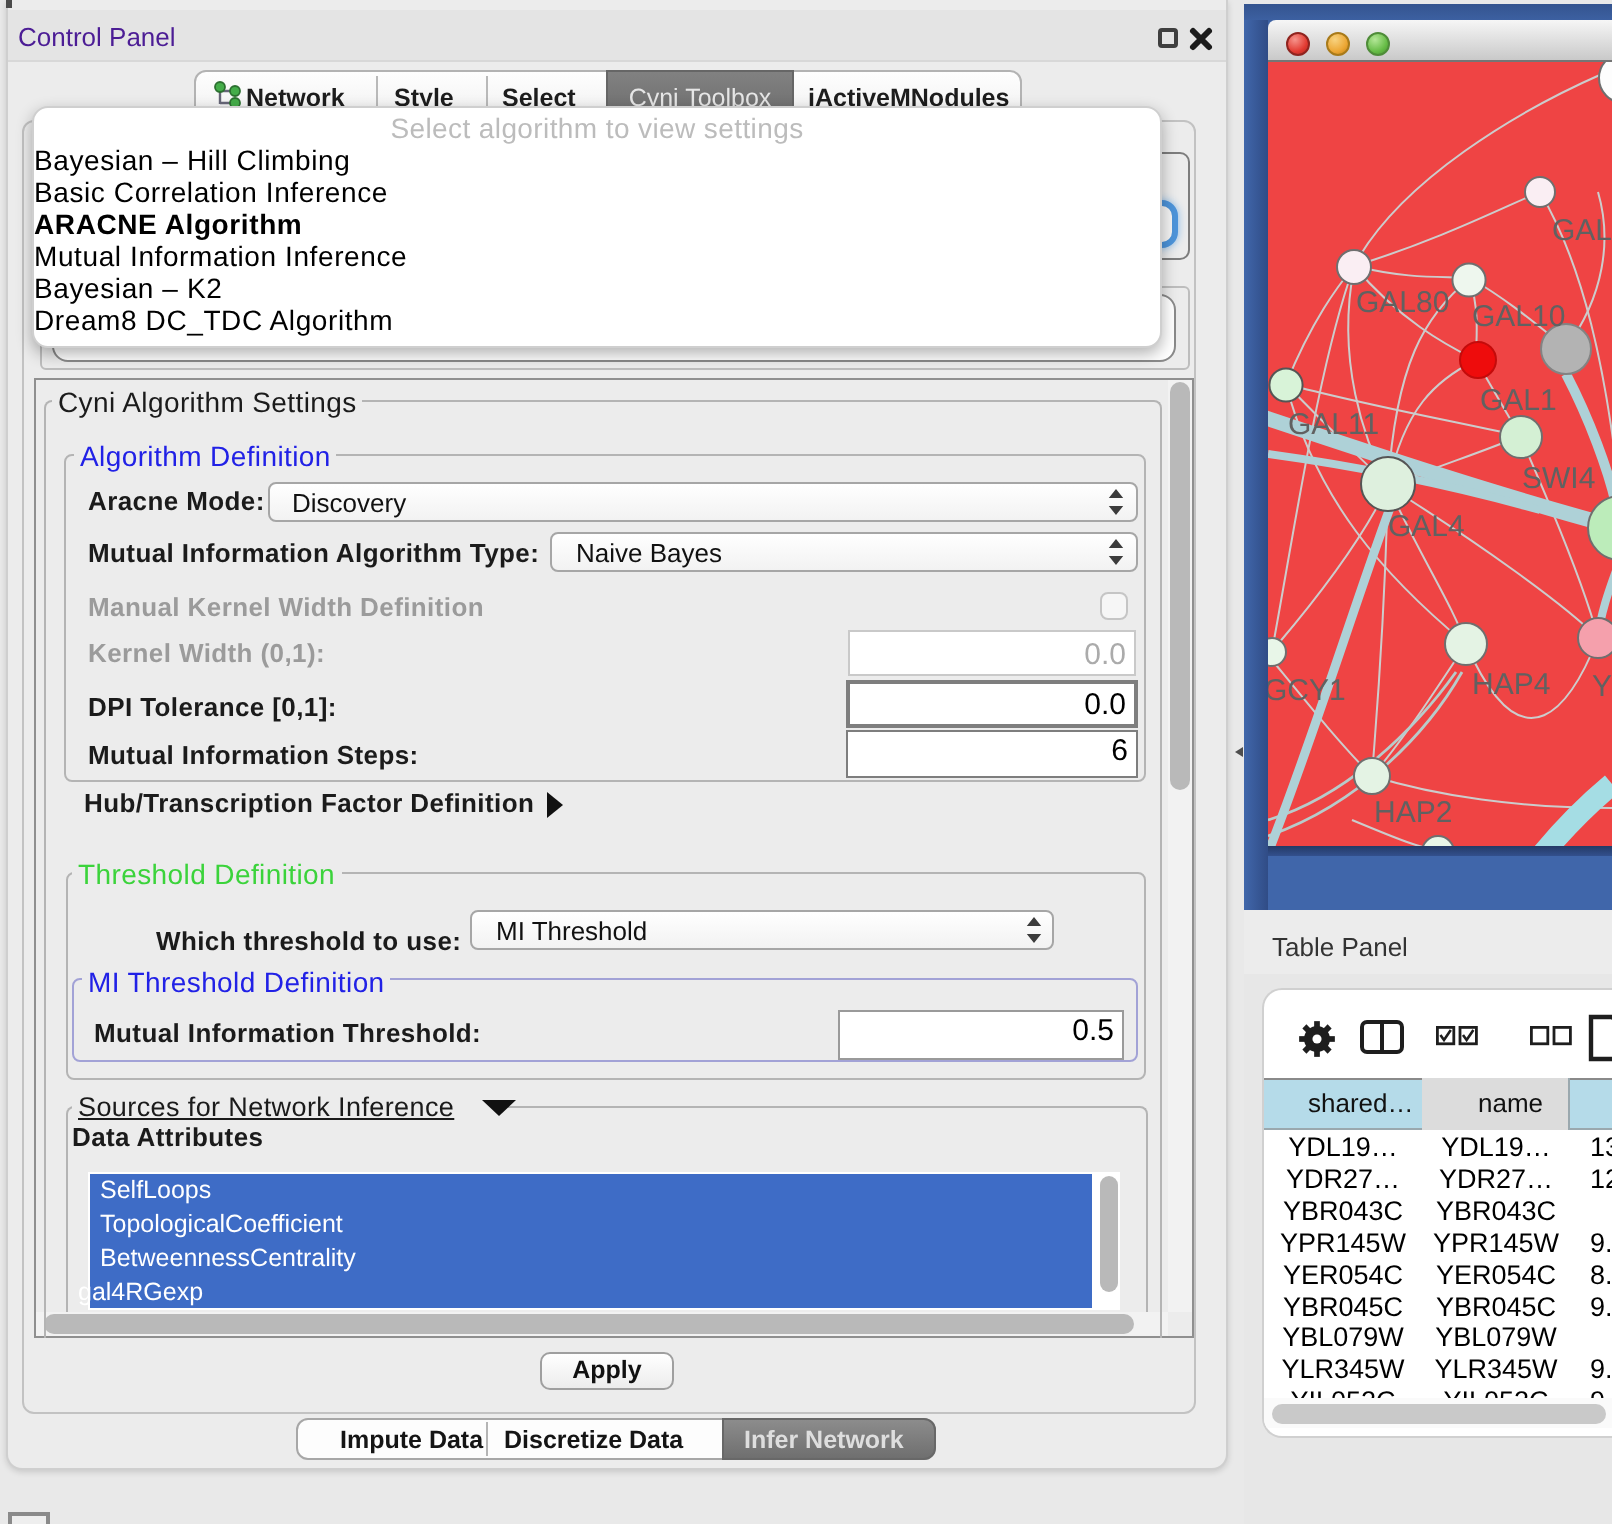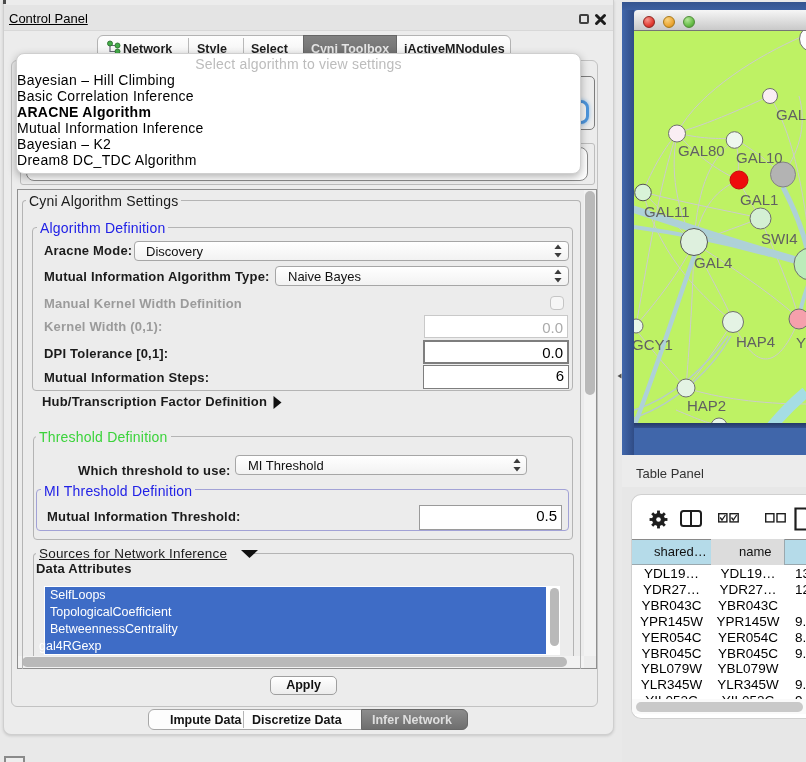--- a/index.html
+++ b/index.html
@@ -11,21 +11,21 @@
   .pi { position:absolute; font-size:14px; letter-spacing:0.3px; color:#000; left:17px;text-align:center; }
 </style>
 </head>
 <body>
 
 <div class="abs" id="cpwin" style="left:3px; top:0; width:611px; height:735px; background:#ececec; border:1px solid #cfcfcf; border-top:none; border-radius:0 0 8px 8px; box-shadow:0 1px 3px rgba(0,0,0,0.15);"></div>
 
 <div class="abs" style="left:3px; top:0; width:3px; height:4px; background:#4b4b4b;"></div>
 
 <div class="abs" style="left:4px; top:5px; width:609px; height:26px; background:#e4e4e4; border-bottom:1px solid #d8d8d8;"></div>
-<div class="abs" style="left:9px; top:11px; font-size:13px; color:#000000;text-decoration:underline;">Control Panel</div>
+<div class="abs" style="left:9px; top:11px; font-size:13px; color:#4c1d95;">Control Panel</div>
 
 <div class="abs" style="left:579px; top:14px; width:10px; height:10px; border:2px solid #3f3f3f; border-radius:2px;"></div>
 <svg class="abs" style="left:594px; top:13px;" width="13" height="13" viewBox="0 0 13 13">
     <path d="M2.5 2.5 L10.5 10.5 M10.5 2.5 L2.5 10.5" stroke="#1c1c1c" stroke-width="3" stroke-linecap="round"></path>
   </svg>
 
 <div class="abs" style="left:11px; top:60px; width:587px; height:647px; background:#ececec; border:1px solid #c2c2c2; border-radius:6px;"></div>
 
 <div class="abs" style="left:20px; top:76px; width:575px; height:54px; border:1px solid #7d7d7d; border-radius:5px;"></div>
 <div class="abs" style="left:470px; top:100px; width:119px; height:24px; background:#f4f4f4; border:3px solid #4d94da; border-radius:8px; box-shadow:0 0 4px #86b9e8;"></div>
@@ -127,21 +127,21 @@
 <div class="abs" style="left:303px; top:35px; width:94px; height:25px; background:linear-gradient(#818181,#6d6d6d); border:1px solid #666;"></div>
 <svg class="abs" style="left:106px; top:40px;" width="16" height="16" viewBox="0 0 16 16">
   <path d="M4 4 L4 12 M4 5.5 L10.5 5.5 M4 11.5 L10.5 11.5" stroke="#667" stroke-width="1.2" fill="none"></path>
   <circle cx="4" cy="3.5" r="2.5" fill="#44ad49" stroke="#2c7030" stroke-width="0.9"></circle>
   <circle cx="11.5" cy="5.5" r="2.5" fill="#44ad49" stroke="#2c7030" stroke-width="0.9"></circle>
   <circle cx="11.5" cy="11.5" r="2.5" fill="#44ad49" stroke="#2c7030" stroke-width="0.9"></circle>
 </svg>
 <div class="abs" style="left:123px; top:42px; font-size:12.5px; font-weight:bold; color:#1d1d1d;">Network</div>
 <div class="abs" style="left:197px; top:42px; font-size:12.5px; font-weight:bold; color:#1d1d1d;">Style</div>
 <div class="abs" style="left:251px; top:42px; font-size:12.5px; font-weight:bold; color:#1d1d1d;">Select</div>
-<div class="abs" style="left:303px; top:42px; width:94px; text-align:center; font-size:12.5px; font-weight:bold; color:#e6e6e6;">Cyni Toolbox</div>
+<div class="abs" style="left:303px; top:42px; width:94px; text-align:center; font-size:12.5px; font-weight:normal; color:#e6e6e6;">Cyni Toolbox</div>
 <div class="abs" style="left:404px; top:42px; font-size:12.5px; font-weight:bold; color:#1d1d1d;">jActiveMNodules</div>
 
 <div class="abs" style="left:16px; top:53px; width:565px; height:121px; background:#fff; border-radius:8px; border:1px solid #cfcfcf; box-shadow:0 3px 8px rgba(0,0,0,0.3);"></div>
 <div class="abs" style="left:16px; top:56px; width:565px; text-align:center; font-size:14px; letter-spacing:0.2px; color:#bcbcbc;">Select algorithm to view settings</div>
 <div class="pi" style="top:72px;">Bayesian – Hill Climbing</div>
 <div class="pi" style="top:88px;">Basic Correlation Inference</div>
 <div class="pi bold" style="top:104px; font-weight:bold;">ARACNE Algorithm</div>
 <div class="pi" style="top:120px;">Mutual Information Inference</div>
 <div class="pi" style="top:136px;">Bayesian – K2</div>
 <div class="pi" style="top:152px;">Dream8 DC_TDC Algorithm</div>
@@ -151,21 +151,21 @@
   </svg>
 
 <div class="abs" style="left:622px; top:2px; width:184px; height:453px; background:linear-gradient(#34548f,#4066aa 12px,#4066aa);"></div>
 <div class="abs" style="left:622px; top:10px; width:12px; height:445px; background:linear-gradient(90deg,#4167ab,#304c86);"></div>
 
 <div class="abs" style="left:634px; top:10px; width:172px; height:21px; background:linear-gradient(#f6f6f6,#c9c9c9); border-bottom:1px solid #757575; border-radius:4px 0 0 0;"></div>
 <div class="abs" style="left:643px; top:15.5px; width:12px; height:12px; border-radius:50%; background:radial-gradient(circle at 35% 28%, #f6948c, #e23a31 62%, #aa2620); border:0.5px solid #8f241f;"></div>
 <div class="abs" style="left:663px; top:15.5px; width:12px; height:12px; border-radius:50%; background:radial-gradient(circle at 35% 28%, #f8d380, #eca633 62%, #bd7f14); border:0.5px solid #a87a1a;"></div>
 <div class="abs" style="left:683px; top:15.5px; width:12px; height:12px; border-radius:50%; background:radial-gradient(circle at 35% 28%, #b4e798, #66bc46 62%, #478f30); border:0.5px solid #4f8c39;"></div>
 
-<div class="abs" style="left:634px; top:31px; width:172px; height:392px; background:#bef264; overflow:hidden;">
+<div class="abs" style="left:634px; top:31px; width:172px; height:392px; background:#ef4444; overflow:hidden;">
 <svg width="172" height="392" viewBox="634 31 172 392">
   <g fill="none" stroke="#cccccc" stroke-width="1">
     <path d="M677,133 C 700,90 760,55 801,37"></path>
     <path d="M677,133 C 720,120 755,102 770,96"></path>
     <path d="M643,192 C 656,160 669,143 677,133"></path>
     <path d="M677,133 C 700,160 722,172 738,180"></path>
     <path d="M677,133 C 706,140 722,138 735,139"></path>
     <path d="M677,134 C 668,180 682,220 694,243"></path>
     <path d="M735,139 C 754,150 768,162 783,174"></path>
     <path d="M735,139 C 740,158 738,168 738,180"></path>

